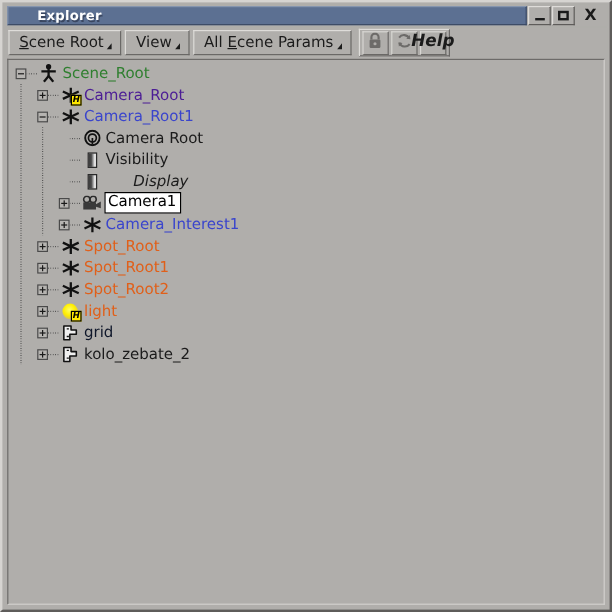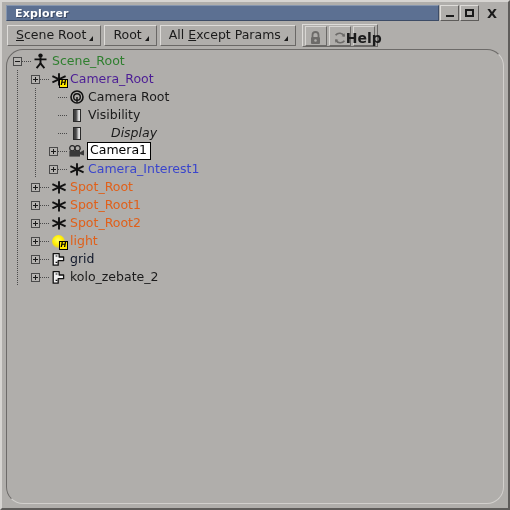--- a/index.html
+++ b/index.html
@@ -26,21 +26,21 @@
     background:#b0aeab;
   }
   .title-strip{
     flex:1;
     background:#5c7092;
     border-top:1px solid #8595ae;
     border-left:1px solid #8595ae;
     border-right:1px solid #3d4c66;
     border-bottom:1px solid #3d4c66;
     display:flex;align-items:center;
-    padding-left:8px;
+    padding-left:24px;
     box-sizing:border-box;
     margin:1px 0 1px 2px;
   }
   .title-text{
     color:#ffffff;font-size:11px;font-weight:bold;
     letter-spacing:.2px;text-shadow:1px 1px 0 #3a4761;
   }
   .wbtns{display:flex;align-items:center;gap:0;padding-right:2px;}
   .wbtn{
     width:19px;height:16px;margin-left:1px;
@@ -90,35 +90,34 @@
     border-top:1px solid #dedcd9;border-left:1px solid #dedcd9;
     border-right:1px solid #6a6866;border-bottom:1px solid #6a6866;
     padding:1px;margin-left:3px;background:#b0aeab;box-sizing:border-box;height:23px;}
   .ibtn{
     width:22px;height:20px;
     background:#b0aeab;
     border-top:1px solid #d8d6d3;
     border-left:1px solid #d8d6d3;
     border-right:1px solid #6a6866;
     border-bottom:1px solid #6a6866;
-    display:flex;align-items:flex-end;justify-content:center;
-    margin:0 1px;box-sizing:border-box;cursor:pointer;
+    display:flex;align-items:flex-start;justify-content:center;
+    margin:0 1px;box-sizing:border-box;cursor:pointer;font-style:italic;
   }
 
   
   .tree-panel{
     position:absolute;left:4px;top:47px;right:4px;bottom:4px;
     background:#b0aeab;
     border-top:1px solid #6d6b69;
     border-left:1px solid #6d6b69;
     border-right:1px solid #d2d0cd;
     border-bottom:1px solid #d2d0cd;
     box-sizing:border-box;
     overflow:hidden;
-    border-radius:17px;
   }
   .tree{position:relative;padding-top:2px;}
   .row{
     position:relative;height:18px;
     display:flex;align-items:center;
     white-space:nowrap;
   }
   .indent{display:inline-block;height:18px;flex:0 0 auto;}
   .vline{
     position:absolute;top:0;width:1px;height:18px;
@@ -198,26 +197,26 @@
   </div>
 
   <div class="toolbar">
 
     <div class="mbtn">
       <span class="lbl"><u>S</u><span>cene Root</span></span>
       <i class="arrow"></i>
     </div>
 
     <div class="mbtn">
-      <span class="lbl">Root</span>
+      <span class="lbl">View</span>
       <i class="arrow"></i>
     </div>
 
     <div class="mbtn">
-      <span class="lbl"><span>All </span><u>E</u><span>xcept Params</span></span>
+      <span class="lbl"><span>All </span><u>E</u><span>cene Params</span></span>
       <i class="arrow"></i>
     </div>
 
     <div class="ibtn-group">
       <div class="ibtn">
         <svg width="13" height="14" viewBox="0 0 13 14">
           <path d="M3.5 6 V4 a3 3 0 0 1 6 0 V6" fill="none" stroke="#6d6b69" stroke-width="1.8"></path>
           <rect x="2" y="6" width="9" height="7" rx="1" fill="#6d6b69"></rect>
           <circle cx="6.5" cy="9.5" r="1.3" fill="#b0aeab"></circle>
         </svg>
@@ -263,20 +262,34 @@
               <path d="M8 1.2 V13.6" stroke="#111" stroke-width="1.9" fill="none"></path>
               <path d="M1.4 4.2 L14.6 10.4" stroke="#111" stroke-width="1.9" fill="none"></path>
               <path d="M14.6 4.2 L1.4 10.4" stroke="#111" stroke-width="1.9" fill="none"></path>
             </svg>
             <i class="badge-h">H</i>
           </span>
           <span class="label" style="color: #4c1d95;">Camera_Root</span>
         </div>
         <div class="row">
           <i class="vline" style="left: 10px;"></i>
+          <i class="indent" style="width: 24px;"></i>
+          <i class="toggle"></i>
+          <i class="dash"></i>
+          <span class="icon">
+            <svg width="16" height="15" viewBox="0 0 16 15">
+              <path d="M8 1.2 V13.6" stroke="#111" stroke-width="1.9" fill="none"></path>
+              <path d="M1.4 4.2 L14.6 10.4" stroke="#111" stroke-width="1.9" fill="none"></path>
+              <path d="M14.6 4.2 L1.4 10.4" stroke="#111" stroke-width="1.9" fill="none"></path>
+            </svg>
+          </span>
+          <span class="label" style="color: rgb(58, 69, 204);">Camera_Root1</span>
+        </div>
+        <div class="row">
+          <i class="vline" style="left: 10px;"></i>
           <i class="vline" style="left: 28px;"></i>
           <i class="indent" style="width: 42px;"></i>
           <i class="toggle-spacer"></i>
           <i class="dash"></i>
           <span class="icon">
             <svg width="14" height="14" viewBox="0 0 14 14">
               <circle cx="7" cy="7" r="6" fill="none" stroke="#111" stroke-width="1.6"></circle>
               <circle cx="7" cy="7" r="3.3" fill="none" stroke="#111" stroke-width="1.4"></circle>
               <path d="M7 7 V12.4" stroke="#111" stroke-width="1.4" fill="none"></path>
             </svg>

